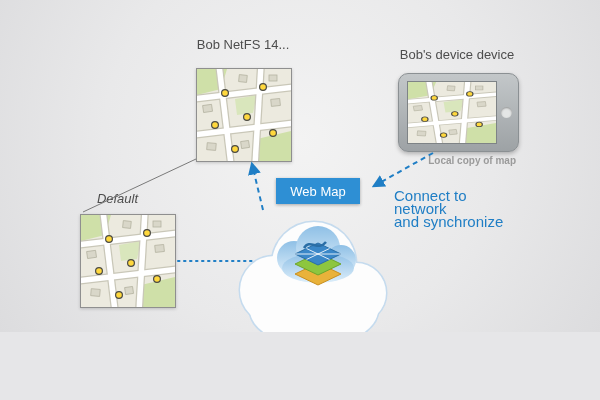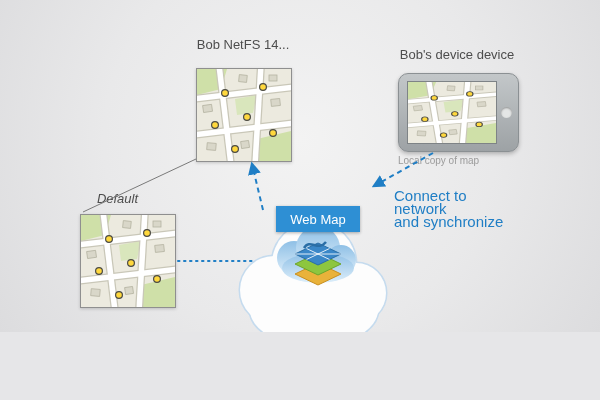--- a/index.html
+++ b/index.html
@@ -6,38 +6,37 @@
   body { font-family:"Liberation Sans", sans-serif; background:#e6e6e8; }
   .stage {
     position:relative; width:600px; height:332px; overflow:hidden;
     background:radial-gradient(circle at 50% 42%, #f3f3f3 0%, #e9e9ea 55%, #dcdcde 100%);
   }
   .abs { position:absolute; }
   .label { font-size:13px; color:#4d4d4d; text-align:center; }
   .netfs-label   { left:183px; top:37px;  width:120px; }
   .mobile-label  { left:393px; top:47px;  width:128px; }
   .default-label { left:80px;  top:191px; width:75px;font-style:italic; }
-  .mobile-caption{ left:398px; top:155px; width:118px; font-size:10px; color:#9b9b9b; text-align:left; }
+  .mobile-caption{ left:398px; top:155px; width:118px; font-size:10px; color:#9b9b9b; text-align:right;font-weight:bold; }
   .map { border:1px solid #8f8f8f; box-shadow:0 1px 3px rgba(0,0,0,.18); background:#eceadf; }
   .netfs-map   { left:196px; top:68px;  width:94px; height:92px; }
   .default-map { left:80px;  top:214px; width:94px; height:92px; }
   .map svg, .tablet-screen svg { display:block; width:100%; height:100%; }
   .tablet {
     left:398px; top:73px; width:119px; height:77px; border-radius:10px;
     background:linear-gradient(180deg,#c3c7c9,#9da2a5);
     border:1px solid #8b9093; box-shadow:0 2px 4px rgba(0,0,0,.25);
   }
   .tablet-screen { position:absolute; left:8px; top:7px; width:88px; height:61px; border:1px solid #7e8386; background:#eceadf; }
   .home-btn { position:absolute; right:6px; top:50%; margin-top:-5.5px; width:11px; height:11px; border-radius:50%;
     background:#e4e6e6; box-shadow:inset 0 1px 2px rgba(0,0,0,.35); }
   .webmap {
     left:276px; top:178px; width:84px; height:26px; background:#2e8fd4; color:#ffffff;
     font-size:13px; display:flex; align-items:center; justify-content:center;
     box-shadow:0 1px 3px rgba(0,0,0,.3);
-    margin-top:28px;
   }
   .sync-note { left:394px; top:189px; width:120px; font-size:15px; color:#1f7ec5; line-height:13px; }
   .cloud-wrap { left:226px; top:198px; width:170px; height:155px; }
   .fs-label { left:256px; top:295px; width:92px; text-align:center; font-size:12.5px; color:#1f7ec5; line-height:15px; }
   .overlay { left:0; top:0; width:600px; height:400px; pointer-events:none; }
   .dash  { stroke:#1f7ec5; stroke-width:2;   fill:none; stroke-dasharray:5 4; }
   .dots  { stroke:#1f7ec5; stroke-width:2;   fill:none; stroke-dasharray:1.5 4.5; stroke-linecap:round; }
   .thin  { stroke:#7a7a7a; stroke-width:1;   fill:none; }
   .defs-holder { position:absolute; width:0; height:0; overflow:hidden; }
 </style>

